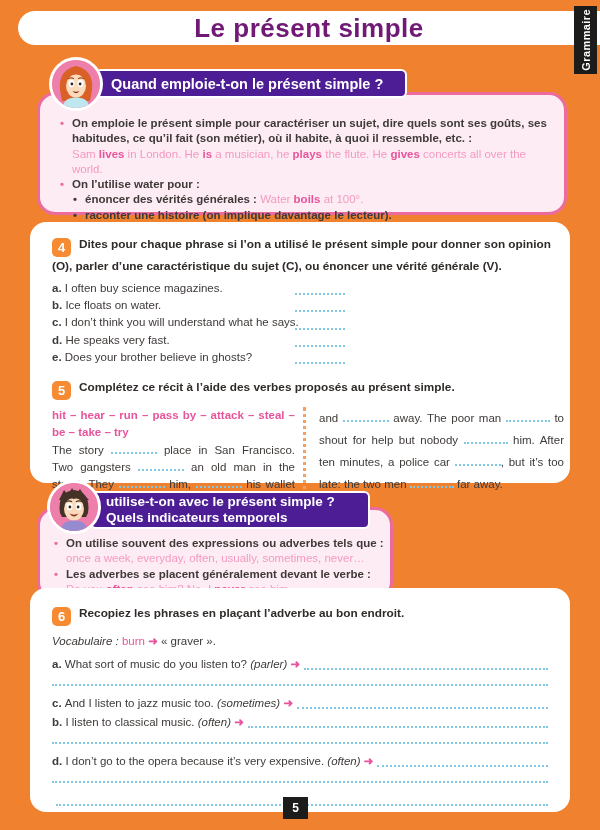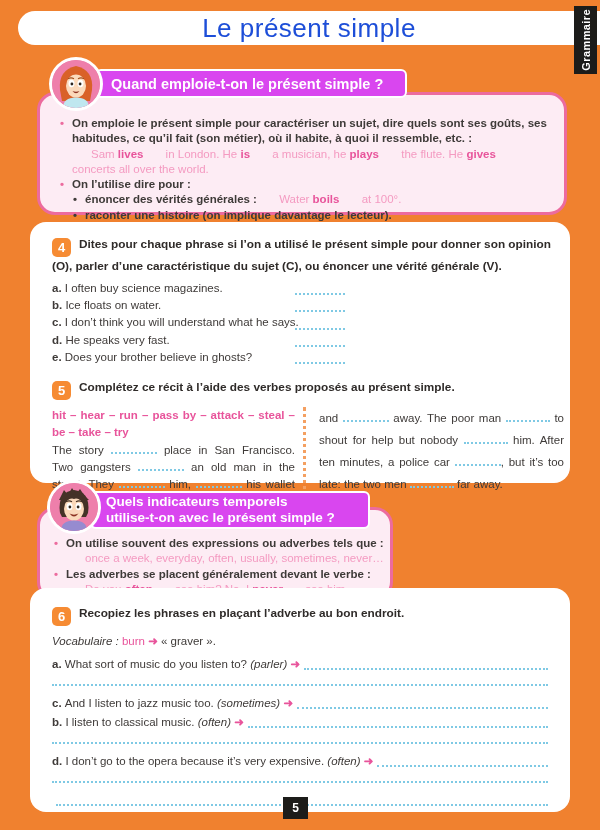--- a/index.html
+++ b/index.html
@@ -2,32 +2,32 @@
 <html><head>
 <meta charset="utf-8">
 <style>
   html,body{margin:0;padding:0;}
   .page{position:relative;width:600px;height:830px;background:#f0812f;overflow:hidden;
         font-family:"Liberation Sans",sans-serif;color:#3e3a38;}
 
   
   .title-bar{position:absolute;left:18px;top:11px;right:0;height:34px;background:#fff;
              border-radius:17px 0 0 17px;display:flex;align-items:center;justify-content:center;z-index:1;}
-  .title-bar .title{color:#1d4ed8;font-size:26px;font-weight:normal;letter-spacing:.5px;}
+  .title-bar .title{color:#701a75;font-size:26px;font-weight:bold;letter-spacing:.5px;}
   .side-tab{position:absolute;right:3px;top:6px;width:23px;height:68px;background:#1c1c1a;
             display:flex;align-items:center;justify-content:center;z-index:6;}
   .side-tab span{writing-mode:vertical-rl;transform:rotate(180deg);color:#fff;font-size:11px;
                  font-weight:bold;letter-spacing:.4px;}
 
   
   .lesson-box{position:absolute;background:#fdecf4;border:3px solid #ec6b9e;border-radius:18px;
               box-sizing:border-box;z-index:1;}
   .box1{left:37px;top:92px;width:530px;height:123px;padding:21px 10px 0 20px;}
   .box2{left:37px;top:507px;width:356px;height:93px;padding:26px 6px 0 14px;}
-  .band{position:absolute;background:#d946ef;border:2px solid #fff;border-radius:6px;box-sizing:border-box;
+  .band{position:absolute;background:#4c1d95;border:2px solid #fff;border-radius:6px;box-sizing:border-box;
         color:#fff;font-weight:bold;display:flex;flex-direction:column;justify-content:center;
         padding-left:14px;z-index:3;}
   .band1{left:95px;top:69px;width:312px;height:29px;font-size:14.5px;}
   .band2{left:90px;top:491px;width:280px;height:38px;font-size:13.5px;line-height:16px;}
   .avatar{position:absolute;width:48px;height:48px;border-radius:50%;overflow:hidden;
           box-shadow:0 0 0 3px #fff;z-index:4;background:#ee7fab;}
   .avatar1{left:52px;top:60px;}
   .avatar2{left:50px;top:483px;}
   .avatar svg{display:block;width:100%;height:100%;}
 
@@ -35,21 +35,21 @@
   .brow{display:flex;}
   .brow .bullet{width:12px;flex:none;color:#ec6b9e;font-weight:bold;}
   .brow.sub{margin-left:13px;}
   .brow.sub .bullet{color:#3e3a38;}
   .seg-line{flex:1;}
   .indent{margin-left:12px;}
 
   
   .sg-b{font-weight:bold;color:#3e3a38;}
   .sg-i{font-style:italic;color:#3e3a38;}
-  .sg-pk{color:#f49ac1;margin-left:19px;}
+  .sg-pk{color:#f49ac1;}
   .sg-pkb{color:#e8549b;font-weight:bold;}
   .sg-pkd{color:#e8549b;}
   .sg-arrow{color:#e8549b;font-weight:bold;}
   .sg-blank{display:inline-block;border-bottom:2px dotted #7fc9e4;height:9px;}
 
   
   .panel{position:absolute;background:#fff;border-radius:16px;box-sizing:border-box;z-index:1;}
   .panel1{left:30px;top:222px;width:540px;height:261px;padding:13px 6px 0 22px;}
   .panel2{left:30px;top:588px;width:540px;height:224px;padding:16px 22px 16px 22px;}
 
@@ -92,21 +92,21 @@
   </div>
 
   <div class="lesson-box box1">
     <div class="brow">
       <span class="bullet">•</span>
       <div class="seg-line"><span class="sg-b">On emploie le présent simple pour caractériser un sujet, dire quels sont ses goûts, ses habitudes, ce qu’il fait (son métier), où il habite, à quoi il ressemble, etc. :</span></div>
     </div>
     <div class="seg-line indent"><span class="sg-pk">Sam </span><span class="sg-pkb">lives</span><span class="sg-pk"> in London. He </span><span class="sg-pkb">is</span><span class="sg-pk"> a musician, he </span><span class="sg-pkb">plays</span><span class="sg-pk"> the flute. He </span><span class="sg-pkb">gives</span><span class="sg-pk"> concerts all over the world.</span></div>
     <div class="brow">
       <span class="bullet">•</span>
-      <div class="seg-line"><span class="sg-b">On l’utilise dire pour :</span></div>
+      <div class="seg-line"><span class="sg-b">On l’utilise water pour :</span></div>
     </div>
     <div class="brow sub">
       <span class="bullet">•</span>
       <div class="seg-line"><span class="sg-b">énoncer des vérités générales : </span><span class="sg-pk">Water </span><span class="sg-pkb">boils</span><span class="sg-pk"> at 100°.</span></div>
     </div>
     <div class="brow sub">
       <span class="bullet">•</span>
       <div class="seg-line"><span class="sg-b">raconter une histoire (on implique davantage le lecteur).</span></div>
     </div>
     <div class="brow sub">
@@ -182,22 +182,22 @@
       <div class="seg-line"><span class="sg-b">On utilise souvent des expressions ou adverbes tels que :</span></div>
     </div>
     <div class="seg-line indent"><span class="sg-pk">once a week, everyday, often, usually, sometimes, never…</span></div>
     <div class="brow">
       <span class="bullet">•</span>
       <div class="seg-line"><span class="sg-b">Les adverbes se placent généralement devant le verbe :</span></div>
     </div>
     <div class="seg-line indent"><span class="sg-pk">Do you </span><span class="sg-pkb">often</span><span class="sg-pk"> see him? No, I </span><span class="sg-pkb">never</span><span class="sg-pk"> see him.</span></div>
   </div>
   <div class="band band2">
+    <span>utilise-t-on avec le présent simple ?</span>
     <span>Quels indicateurs temporels</span>
-    <span>utilise-t-on avec le présent simple ?</span>
   </div>
   <div class="avatar avatar2">
     <svg viewBox="0 0 48 48">
       <circle cx="24" cy="24" r="24" fill="#ee7fab"></circle>
       <path d="M10 30 Q7 9 24 7 Q41 9 38 30 L36 34 L12 34 Z" fill="#453227"></path>
       <path d="M9 17 L14 7 L18 12 L22 5 L26 11 L30 6 L34 12 L39 17 Z" fill="#453227"></path>
       <ellipse cx="24" cy="26" rx="10" ry="11.5" fill="#fbd9bb"></ellipse>
       <path d="M13 21 Q14 12 24 11 Q34 12 35 21 Q28 14 24 16 Q20 14 13 21 Z" fill="#453227"></path>
       <path d="M16 18.7 Q19 17.2 22 18.7" stroke="#453227" stroke-width="1.2" fill="none"></path>
       <path d="M26 18.7 Q29 17.2 32 18.7" stroke="#453227" stroke-width="1.2" fill="none"></path>

